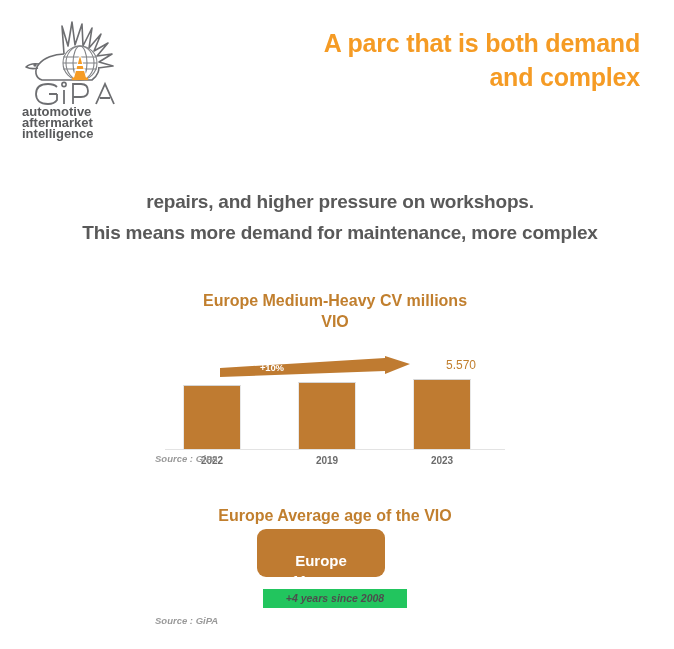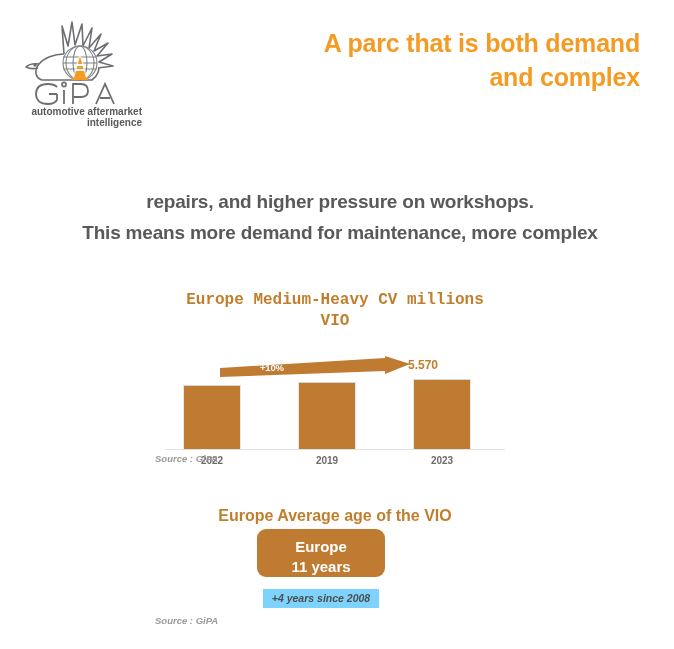--- a/index.html
+++ b/index.html
@@ -30,25 +30,25 @@
     width: 112px;
     height: 118px;
   }
   .logo-mark {
     width: 112px;
     height: 88px;
     display: block;
   }
   .logo-tagline {
     position: absolute;
-    left: 12px;
+    left: 4px;
     top: 88px;
     width: 112px;
-    text-align: right;
-    font-size: 10px;
+    text-align: left;
+    font-size: 13px;
     line-height: 11px;
     color: #58595b;
     font-weight: 600;
   }
 
   .main-title {
     position: absolute;
     left: 210px;
     top: 26px;
     width: 430px;
@@ -83,21 +83,20 @@
     height: 180px;
   }
   .chart-title {
     width: 340px;
     margin: 0 auto;
     text-align: center;
     color: #C17F2E;
     font-size: 16px;
     font-weight: bold;
     line-height: 21px;
-    font-family: Liberation Mono, monospace;
   }
 
   .plot {
     position: absolute;
     left: 10px;
     top: 52px;
     width: 340px;
     height: 100px;
     margin-top: 8px;
   }
@@ -133,24 +132,24 @@
   }
   .tick-1 { left: 18px; }
   .tick-2 { left: 133px; }
   .tick-3 { left: 248px; }
 
   .value-label {
     position: absolute;
     left: 243px;
     top: 8px;
     width: 68px;
-    text-align: left;
+    text-align: right;
     color: #C17F2E;
     font-size: 12px;
-    font-weight: bold;
+    font-weight: normal;
   }
 
   .growth-arrow {
     position: absolute;
     left: 55px;
     top: 6px;
     width: 190px;
     height: 26px;
   }
   .growth-arrow svg { display: block; }
@@ -201,30 +200,30 @@
     top: 51px;
     width: 128px;
     height: 48px;
     background: #BF7B31;
     border-radius: 9px;
     color: #ffffff;
     font-size: 15px;
     font-weight: bold;
     line-height: 20px;
     text-align: center;
-    padding-top: 8px;
+    padding-top: 22px;
     box-sizing: border-box;
   }
   .age-badge {
     position: absolute;
     left: 108px;
     top: 111px;
-    width: 116px;
+    width: 144px;
     height: 19px;
-    background: #7dd3fc;
+    background: #22c55e;
     color: #4d4d4d;
     font-size: 10.5px;
     font-style: italic;
     font-weight: bold;
     text-align: center;
     line-height: 19px;
   }
   .source-age {
     position: absolute;
     left: 0;

